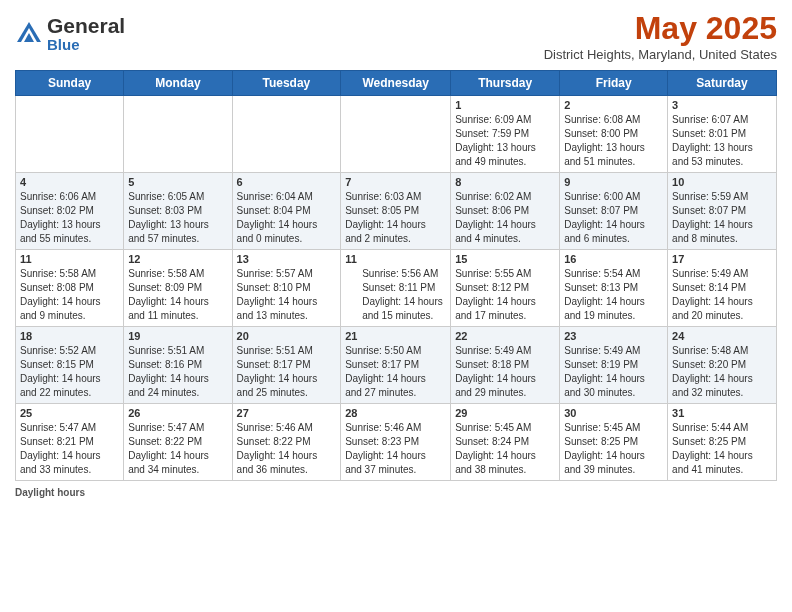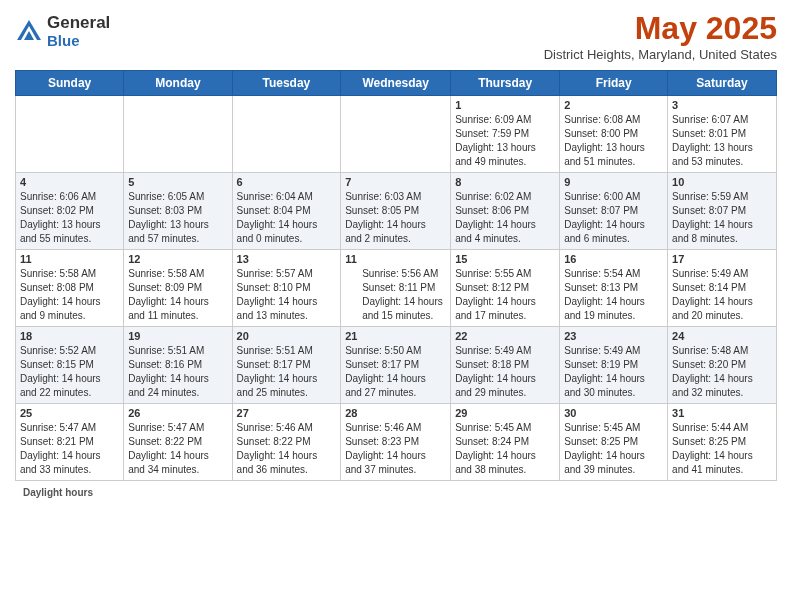--- a/index.html
+++ b/index.html
@@ -20,21 +20,21 @@
       display: flex;
       align-items: center;
       margin-top: 4px;
     }
     .logo-text {
       display: flex;
       flex-direction: column;
       line-height: 1.1;
     }
     .logo-general {
-      font-size: 17px;
+      font-size: 21px;
       font-weight: bold;
       color: #333;
     }
     .logo-blue {
       font-size: 15px;
       font-weight: bold;
       color: #2a6db5;
     }
     .logo-icon {
       width: 28px;
@@ -94,21 +94,20 @@
       line-height: 1.4;
       font-size: 10px;
     }
     .empty-cell {
       background: #fff !important;
     }
     .footer-note {
       margin-top: 6px;
       font-size: 10px;
       color: #555;
-      margin-left: 8px;
     }
     .footer-note strong {
       font-weight: bold;
     }
   </style>
 </head>
 <body>
 
 <div class="header">
   <div class="logo">

